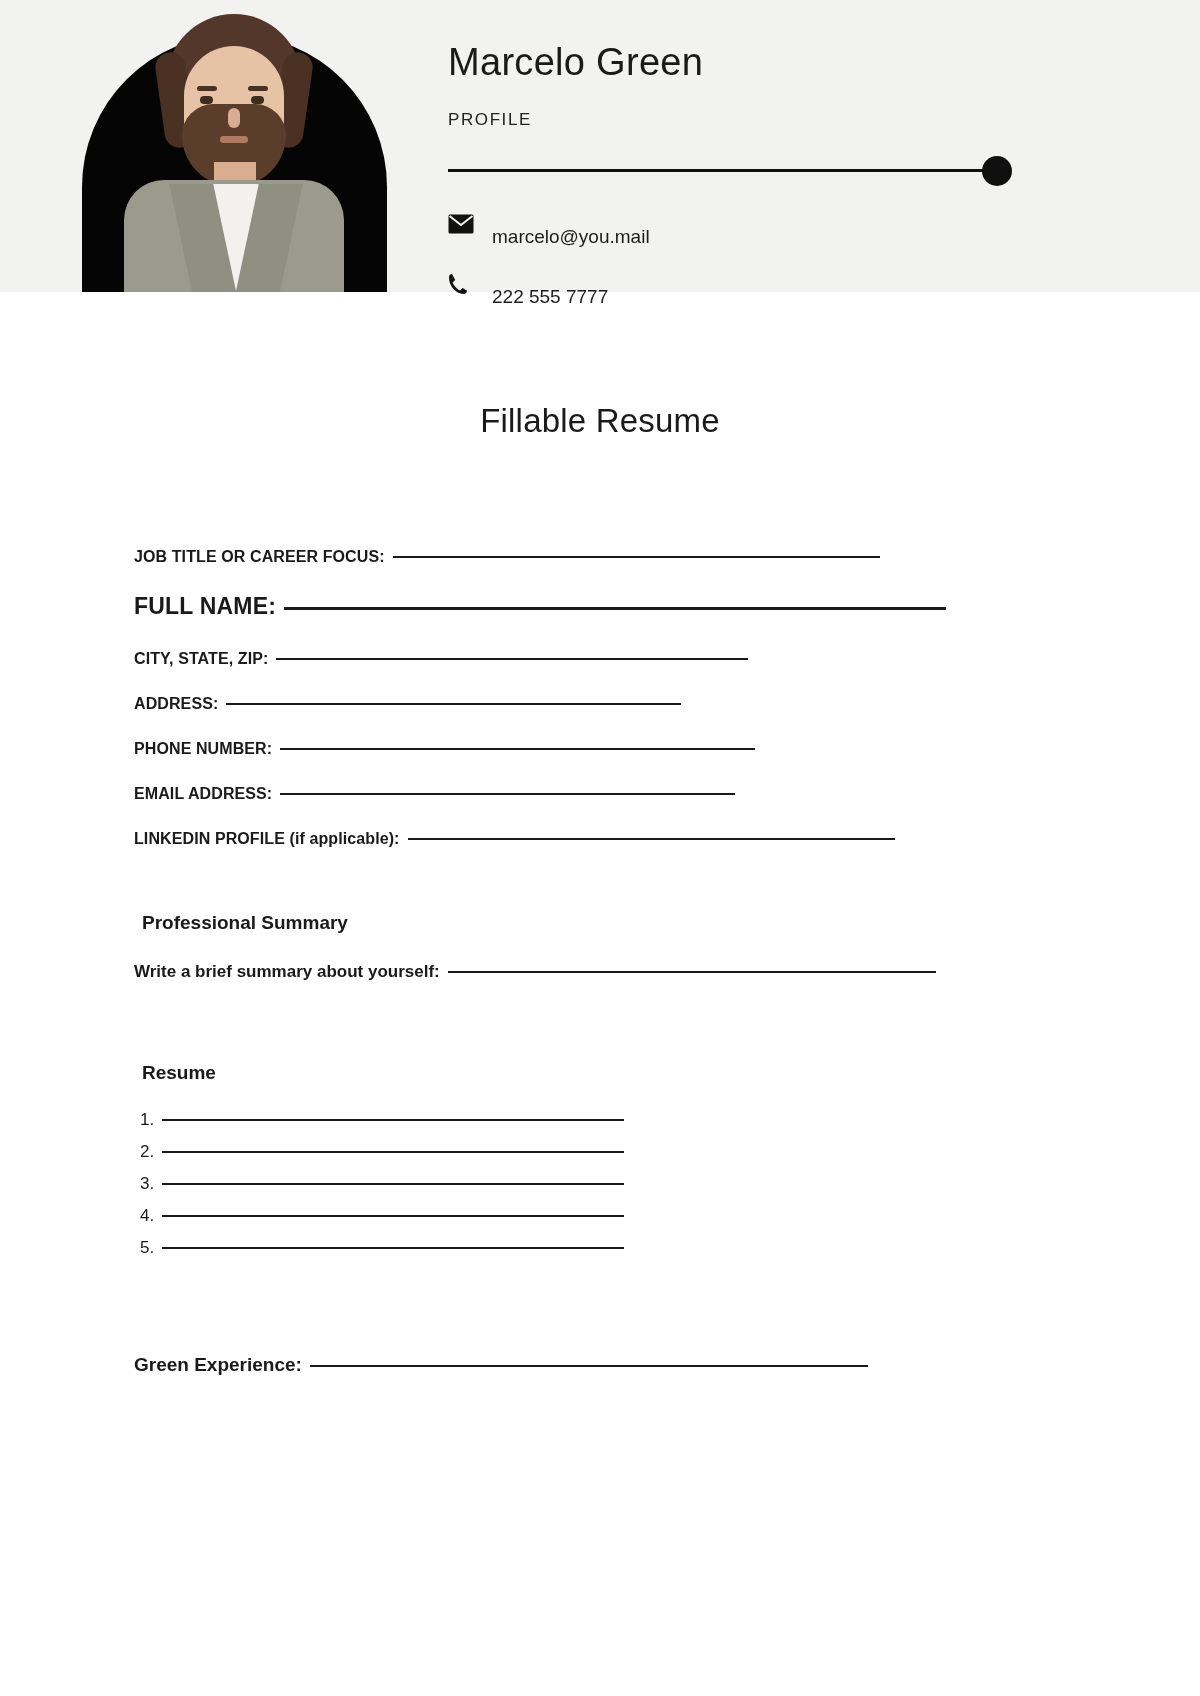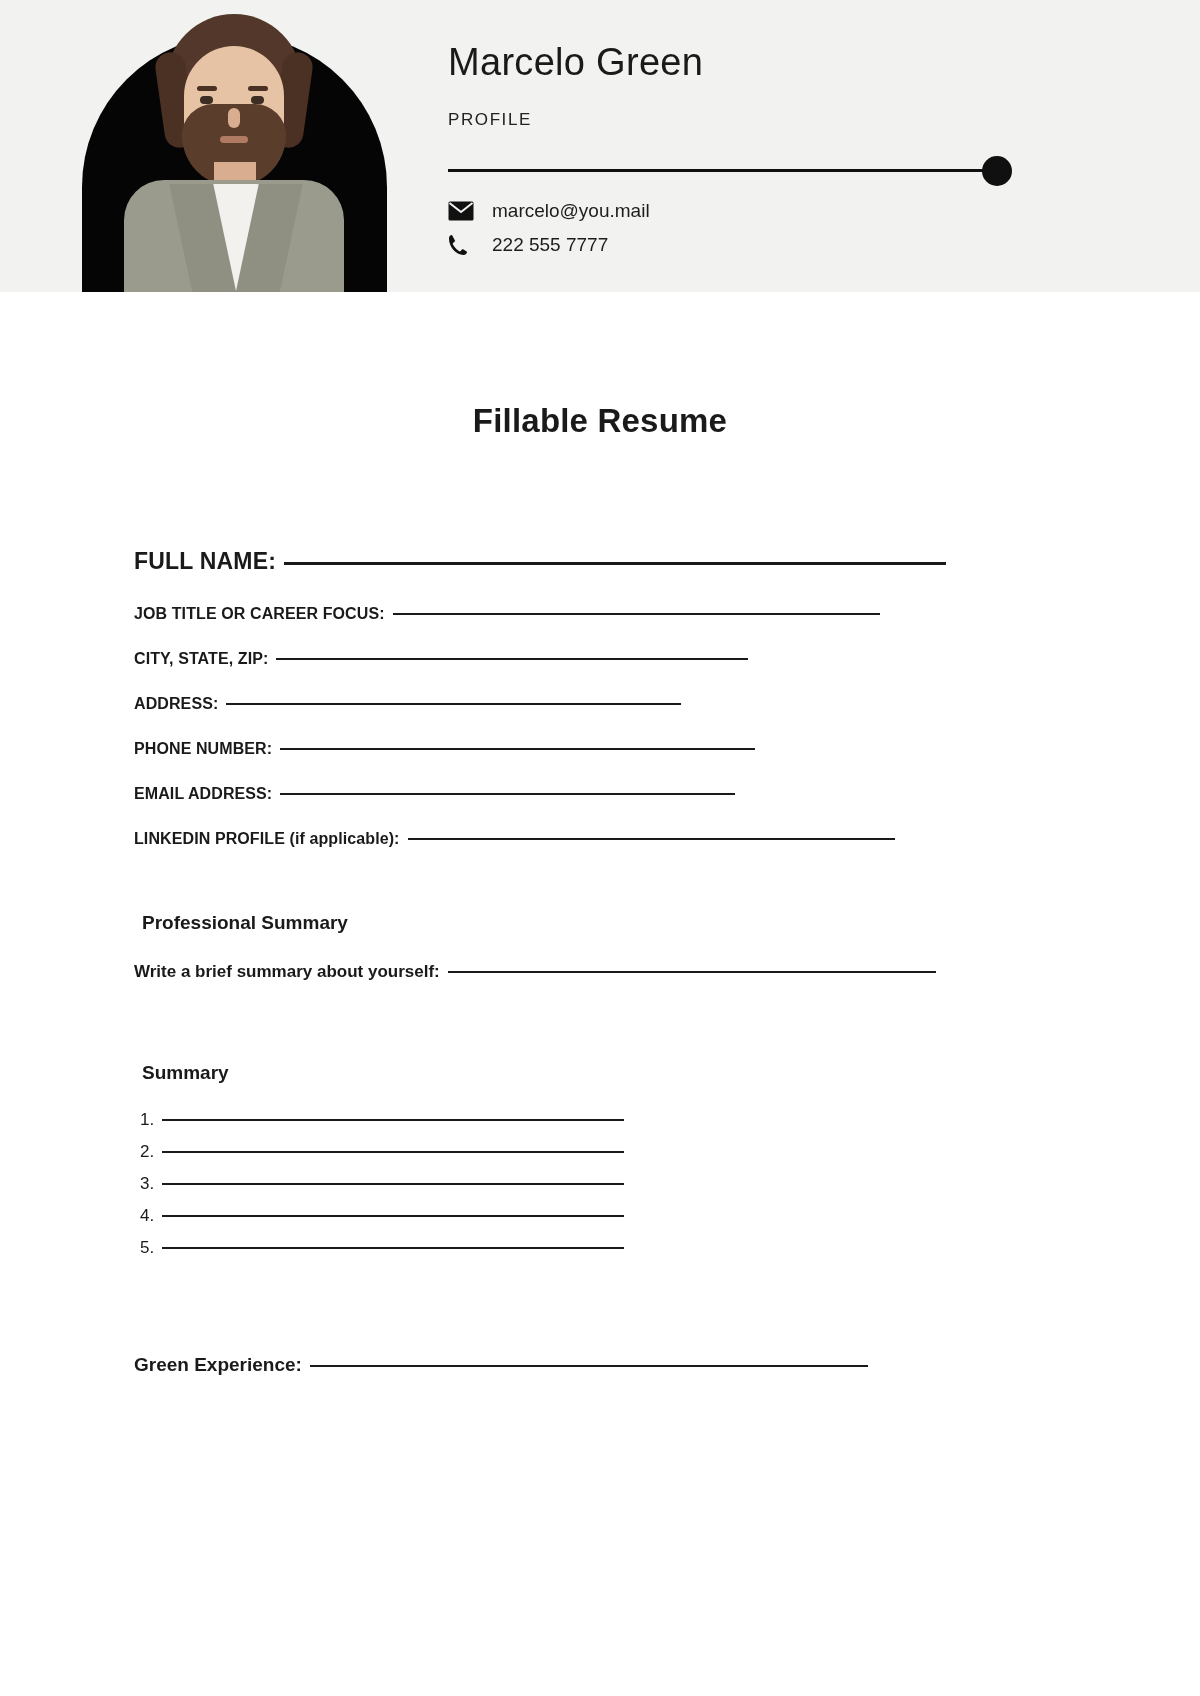--- a/index.html
+++ b/index.html
@@ -234,27 +234,28 @@
   .contact-icon {
     width: 44px;
     display: flex;
     align-items: center;
     justify-content: flex-start;
     color: #111;
   }
   .contact-text {
     font-size: 19px;
     color: #1d1d1d;
+    margin-top: 26px;
   }
 
   
   .doc-title {
     text-align: center;
     font-size: 33px;
-    font-weight: bold;
+    font-weight: normal;
     color: #1a1a1a;
     margin: 110px 0 0 0;
     letter-spacing: 0.2px;
   }
 
   .content {
     position: absolute;
     left: 134px;
     top: 548px;
     width: 930px;
@@ -376,30 +377,30 @@
       </span>
       <span class="contact-text">222 555 7777</span>
     </div>
   </div>
 </div>
 
 <div class="doc-title">Fillable Resume</div>
 
 <div class="content">
 
+  <div class="field sub-field w-jobtitle">
+    <span class="f-label">JOB TITLE OR CAREER FOCUS:</span>
+    <span class="f-line"></span>
+  </div>
+
   <div class="field fullname">
     <span class="f-label">FULL NAME:</span>
     <span class="f-line"></span>
   </div>
 
-  <div class="field sub-field w-jobtitle">
-    <span class="f-label">JOB TITLE OR CAREER FOCUS:</span>
-    <span class="f-line"></span>
-  </div>
-
   <div class="field sub-field w-city">
     <span class="f-label">CITY, STATE, ZIP:</span>
     <span class="f-line"></span>
   </div>
 
   <div class="field sub-field w-address">
     <span class="f-label">ADDRESS:</span>
     <span class="f-line"></span>
   </div>
 
@@ -418,21 +419,21 @@
     <span class="f-line"></span>
   </div>
 
   <div class="section-head">Professional Summary</div>
 
   <div class="field summary-field">
     <span class="f-label">Write a brief summary about yourself:</span>
     <span class="f-line"></span>
   </div>
 
-  <div class="section-head skills-head">Summary</div>
+  <div class="section-head skills-head">Resume</div>
 
   <div class="skill-row">
     <span class="skill-num">1.</span>
     <span class="skill-line"></span>
   </div>
   <div class="skill-row">
     <span class="skill-num">2.</span>
     <span class="skill-line"></span>
   </div>
   <div class="skill-row">

